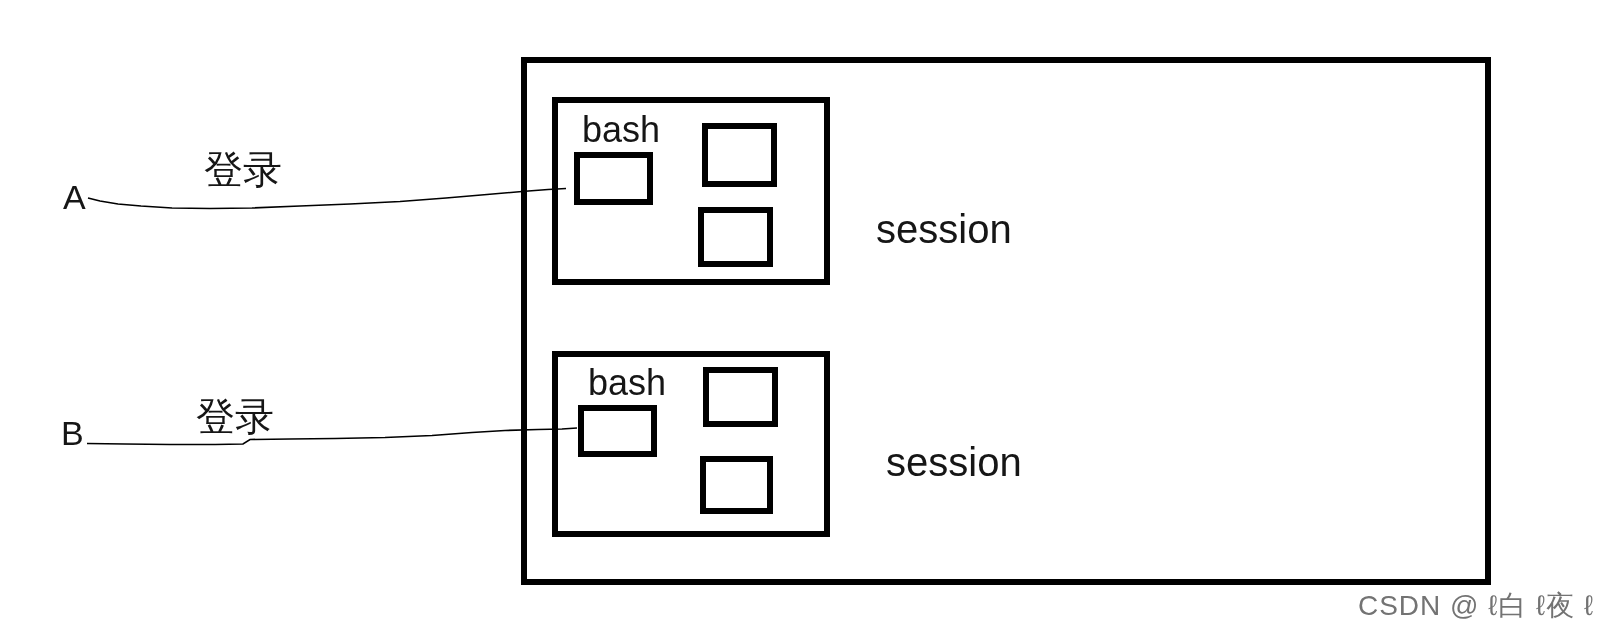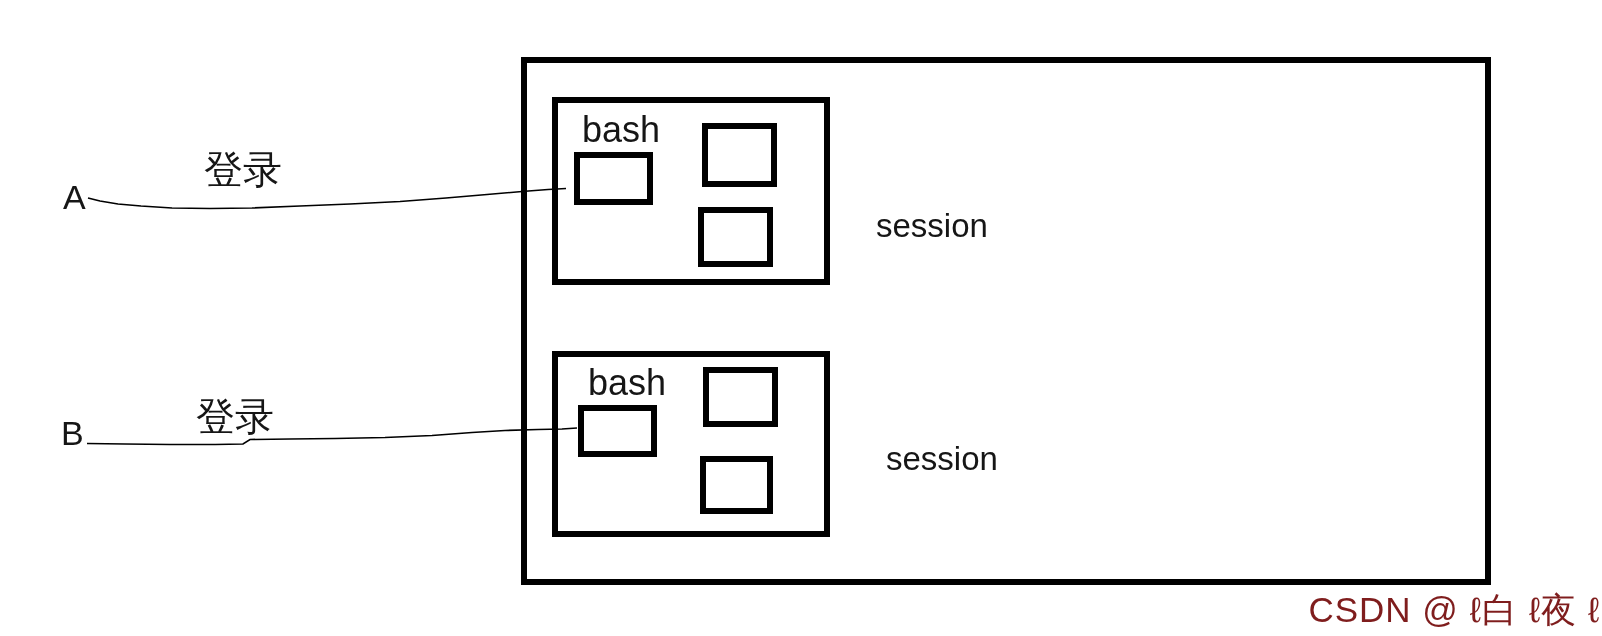--- a/index.html
+++ b/index.html
@@ -18,21 +18,21 @@
   }
   .txt {
     position: absolute;
     color: #161616;
     line-height: 1;
     white-space: nowrap;
   }
   .client-label   { font-size: 34px; }
   .login-label    { font-size: 39px; }
   .bash-label     { font-size: 36px; }
-  .session-label  { font-size: 33px; }
+  .session-label  { font-size: 40px; }
   .box {
     position: absolute;
     box-sizing: border-box;
     border: 6px solid #000000;
     background: transparent;
     text-align: center;
   }
   .server-box   { left: 521px; top: 57px;  width: 970px; height: 528px; }
   .session-box  { width: 278px; }
   .session-box-1 { left: 552px; top: 97px;  height: 188px; }
@@ -47,23 +47,23 @@
   .pane-b3 { left: 142px; top: 99px;  width: 73px; height: 58px; }
   .bash-label-1 { left: 24px; top: 9px; }
   .bash-label-2 { left: 30px; top: 8px; }
   .client-a-label { left: 63px;  top: 180px; }
   .login-a-label  { left: 204px; top: 150px; }
   .client-b-label { left: 61px;  top: 416px; }
   .login-b-label  { left: 196px; top: 397px; }
   .session-1-label { left: 876px; top: 209px; }
   .session-2-label { left: 886px; top: 442px; }
   .watermark {
-    right: 2px; top: 592px;
-    font-size: 35px;
-    color: #7f1d1d;
+    right: 8px; top: 592px;
+    font-size: 28px;
+    color: #737373;
     letter-spacing: 1px;
   }
 </style>
 </head>
 <body>
 
 <div class="canvas">
 
   <svg class="lines-svg" viewBox="0 0 1602 636" xmlns="http://www.w3.org/2000/svg">
     <path d="M 88 198 L 100 201 L 118 204 L 141 206 L 172 208 L 210 208.5 L 252 208 L 300 206 L 350 204 L 400 201.5 L 446 198 L 487 194.5 L 522 191.5 L 548 189.5 L 566 188.5" fill="none" stroke="#000000" stroke-width="1.6"></path>

